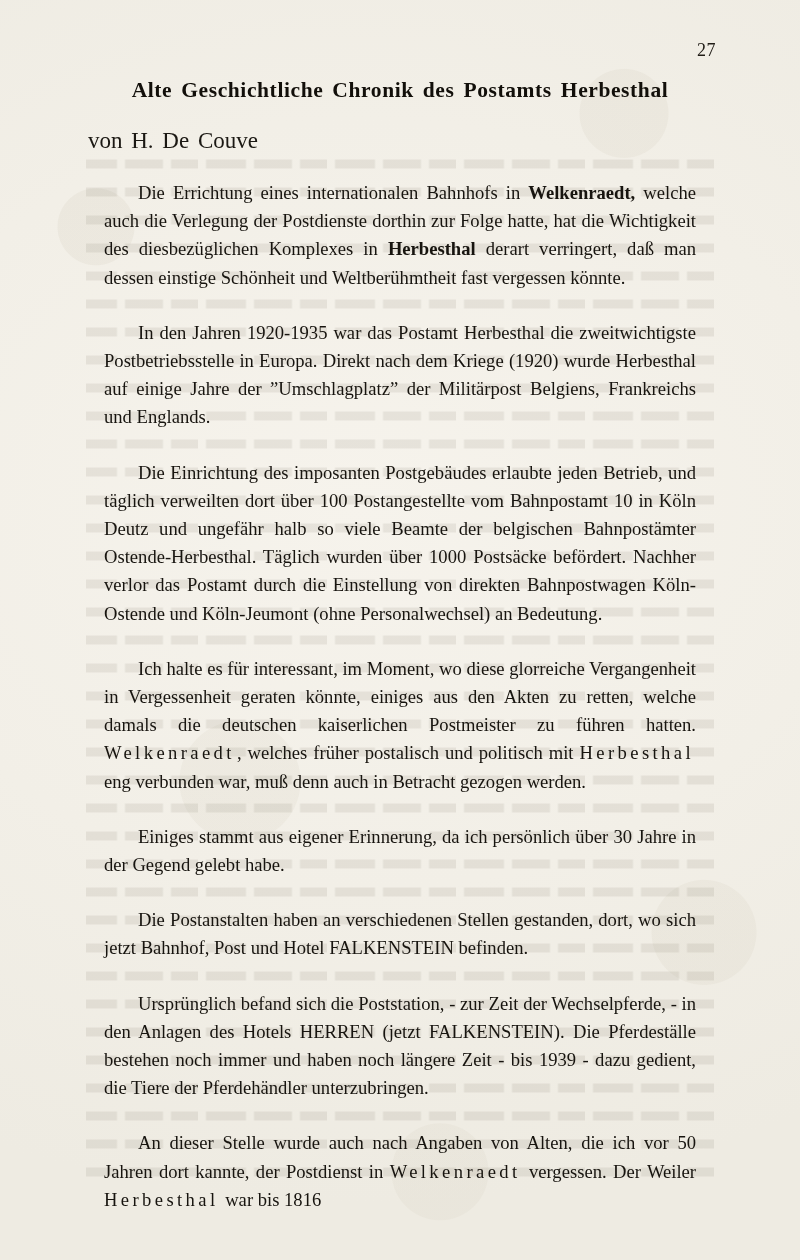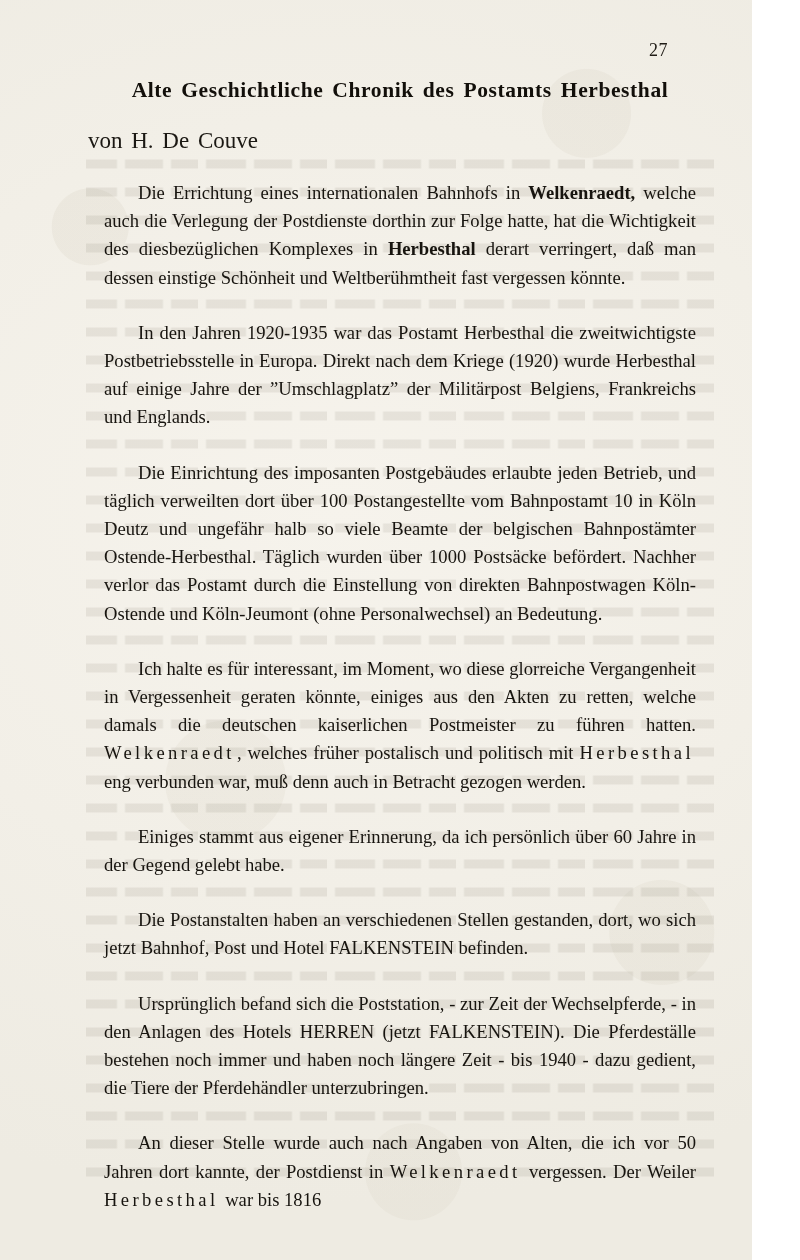--- a/index.html
+++ b/index.html
@@ -9,26 +9,25 @@
   }
   body {
     width: 800px;
     height: 1260px;
     overflow: hidden;
     font-family: "Liberation Serif", "DejaVu Serif", serif;
   }
 
   .page {
     position: relative;
-    width: 716px;
+    width: 800px;
     height: 1260px;
     background:
       radial-gradient(ellipse 900px 700px at 45% 40%, #f6f3ec 0%, #f2efe7 55%, #eeebe2 100%);
     overflow: hidden;
-    padding-left: 36px;
   }
 
   
   .paper-noise {
     position: absolute;
     inset: 0;
     pointer-events: none;
     background-image:
       radial-gradient(circle at 12% 18%, rgba(190,182,166,0.10) 0 38px, rgba(0,0,0,0) 39px),
       radial-gradient(circle at 78% 9%, rgba(190,182,166,0.09) 0 44px, rgba(0,0,0,0) 45px),
@@ -149,20 +148,20 @@
       <span class="line1">Alte Geschichtliche Chronik des Postamts Herbesthal</span>
     </h1>
 
     <p class="byline">von H. De Couve</p>
 
     <div id="paragraph-container">
         <p class="para"><span>Die Errichtung eines internationalen Bahnhofs in </span><span class="bold">Welkenraedt,</span><span> welche auch die Verlegung der Postdienste dorthin zur Folge hatte, hat die Wichtigkeit des diesbezüglichen Komplexes in </span><span class="bold">Herbesthal</span><span> derart verringert, daß man dessen einstige Schönheit und Weltberühmtheit fast vergessen könnte.</span></p>
         <p class="para"><span>In den Jahren 1920-1935 war das Postamt Herbesthal die zweitwichtigste Postbetriebsstelle in Europa. Direkt nach dem Kriege (1920) wurde Herbesthal auf einige Jahre der ”Umschlagplatz” der Militärpost Belgiens, Frankreichs und Englands.</span></p>
         <p class="para"><span>Die Einrichtung des imposanten Postgebäudes erlaubte jeden Betrieb, und täglich verweilten dort über 100 Postangestellte vom Bahnpostamt 10 in Köln Deutz und ungefähr halb so viele Beamte der belgischen Bahnpostämter Ostende-Herbesthal. Täglich wurden über 1000 Postsäcke befördert. Nachher verlor das Postamt durch die Einstellung von direkten Bahnpostwagen Köln-Ostende und Köln-Jeumont (ohne Personalwechsel) an Bedeutung.</span></p>
         <p class="para"><span>Ich halte es für interessant, im Moment, wo diese glorreiche Vergangenheit in Vergessenheit geraten könnte, einiges aus den Akten zu retten, welche damals die deutschen kaiserlichen Postmeister zu führen hatten. </span><span class="sp">Welkenraedt</span><span>, welches früher postalisch und politisch mit </span><span class="sp">Herbesthal</span><span> eng verbunden war, muß denn auch in Betracht gezogen werden.</span></p>
-        <p class="para"><span>Einiges stammt aus eigener Erinnerung, da ich persönlich über 60 Jahre in der Gegend gelebt habe.</span></p>
+        <p class="para"><span>Einiges stammt aus eigener Erinnerung, da ich persönlich über 30 Jahre in der Gegend gelebt habe.</span></p>
         <p class="para"><span>Die Postanstalten haben an verschiedenen Stellen gestanden, dort, wo sich jetzt Bahnhof, Post und Hotel FALKENSTEIN befinden.</span></p>
-        <p class="para"><span>Ursprünglich befand sich die Poststation, - zur Zeit der Wechselpferde, - in den Anlagen des Hotels HERREN (jetzt FALKENSTEIN). Die Pferdeställe bestehen noch immer und haben noch längere Zeit - bis 1940 - dazu gedient, die Tiere der Pferdehändler unterzubringen.</span></p>
+        <p class="para"><span>Ursprünglich befand sich die Poststation, - zur Zeit der Wechselpferde, - in den Anlagen des Hotels HERREN (jetzt FALKENSTEIN). Die Pferdeställe bestehen noch immer und haben noch längere Zeit - bis 1939 - dazu gedient, die Tiere der Pferdehändler unterzubringen.</span></p>
         <p class="para"><span>An dieser Stelle wurde auch nach Angaben von Alten, die ich vor 50 Jahren dort kannte, der Postdienst in </span><span class="sp">Welkenraedt</span><span> vergessen. Der Weiler </span><span class="sp">Herbesthal</span><span> war bis 1816</span></p>
       </div>
 
   </div>
 </div>
 
 </body></html>

